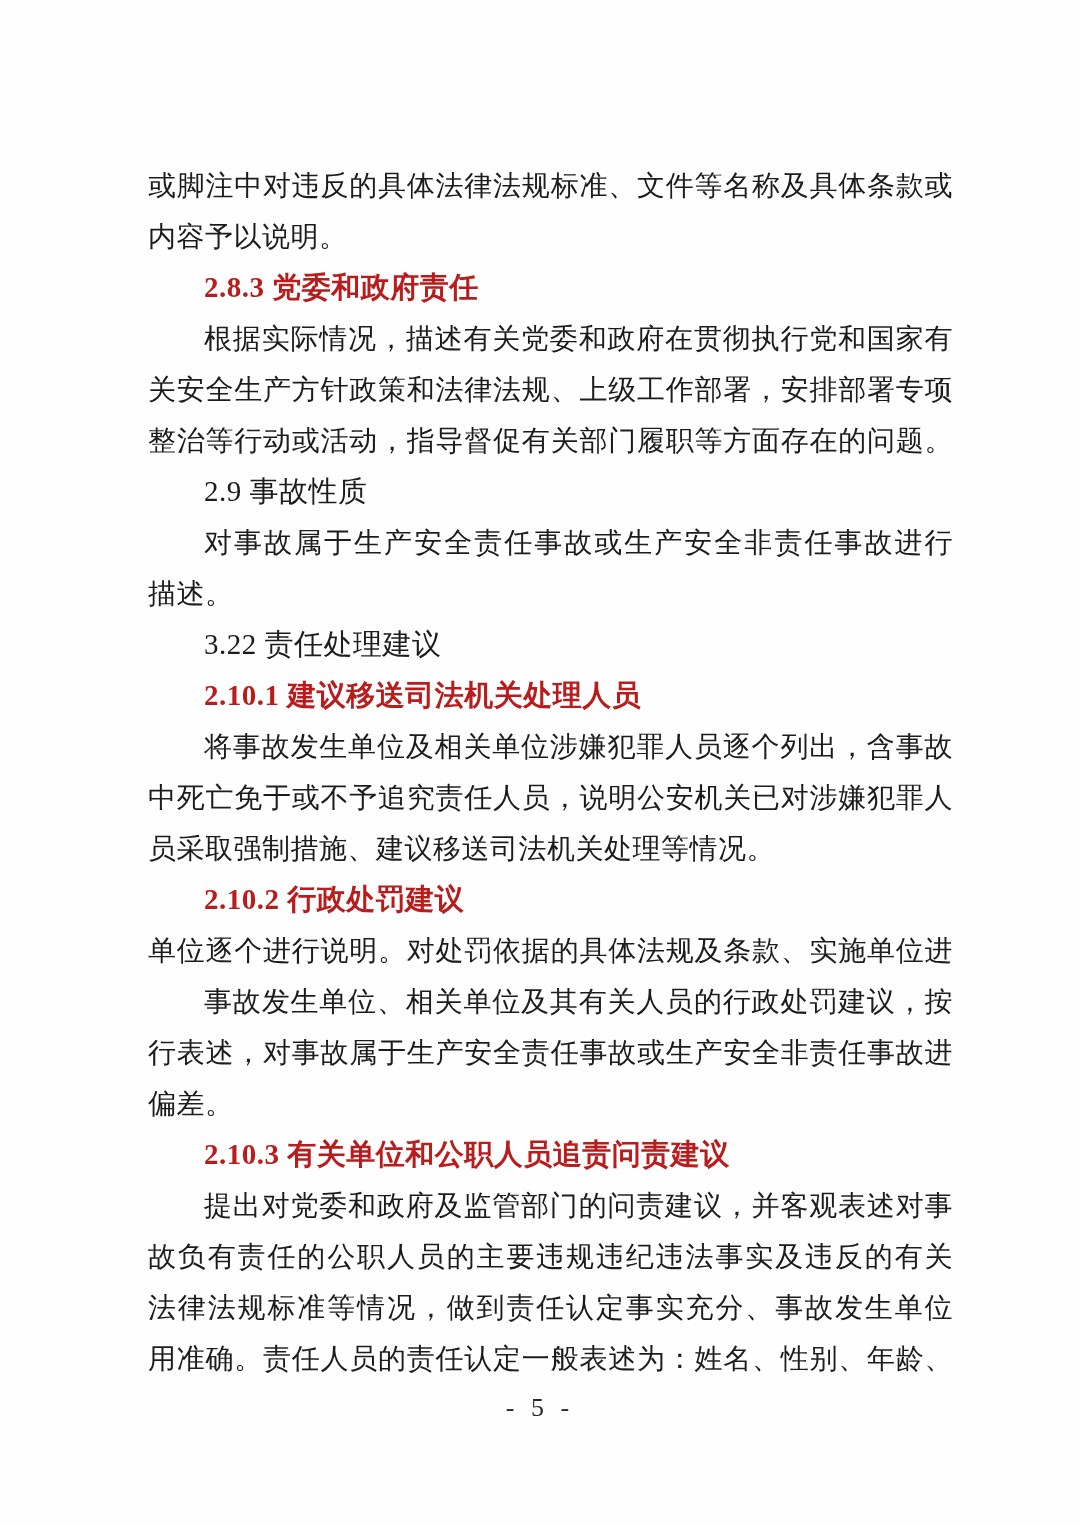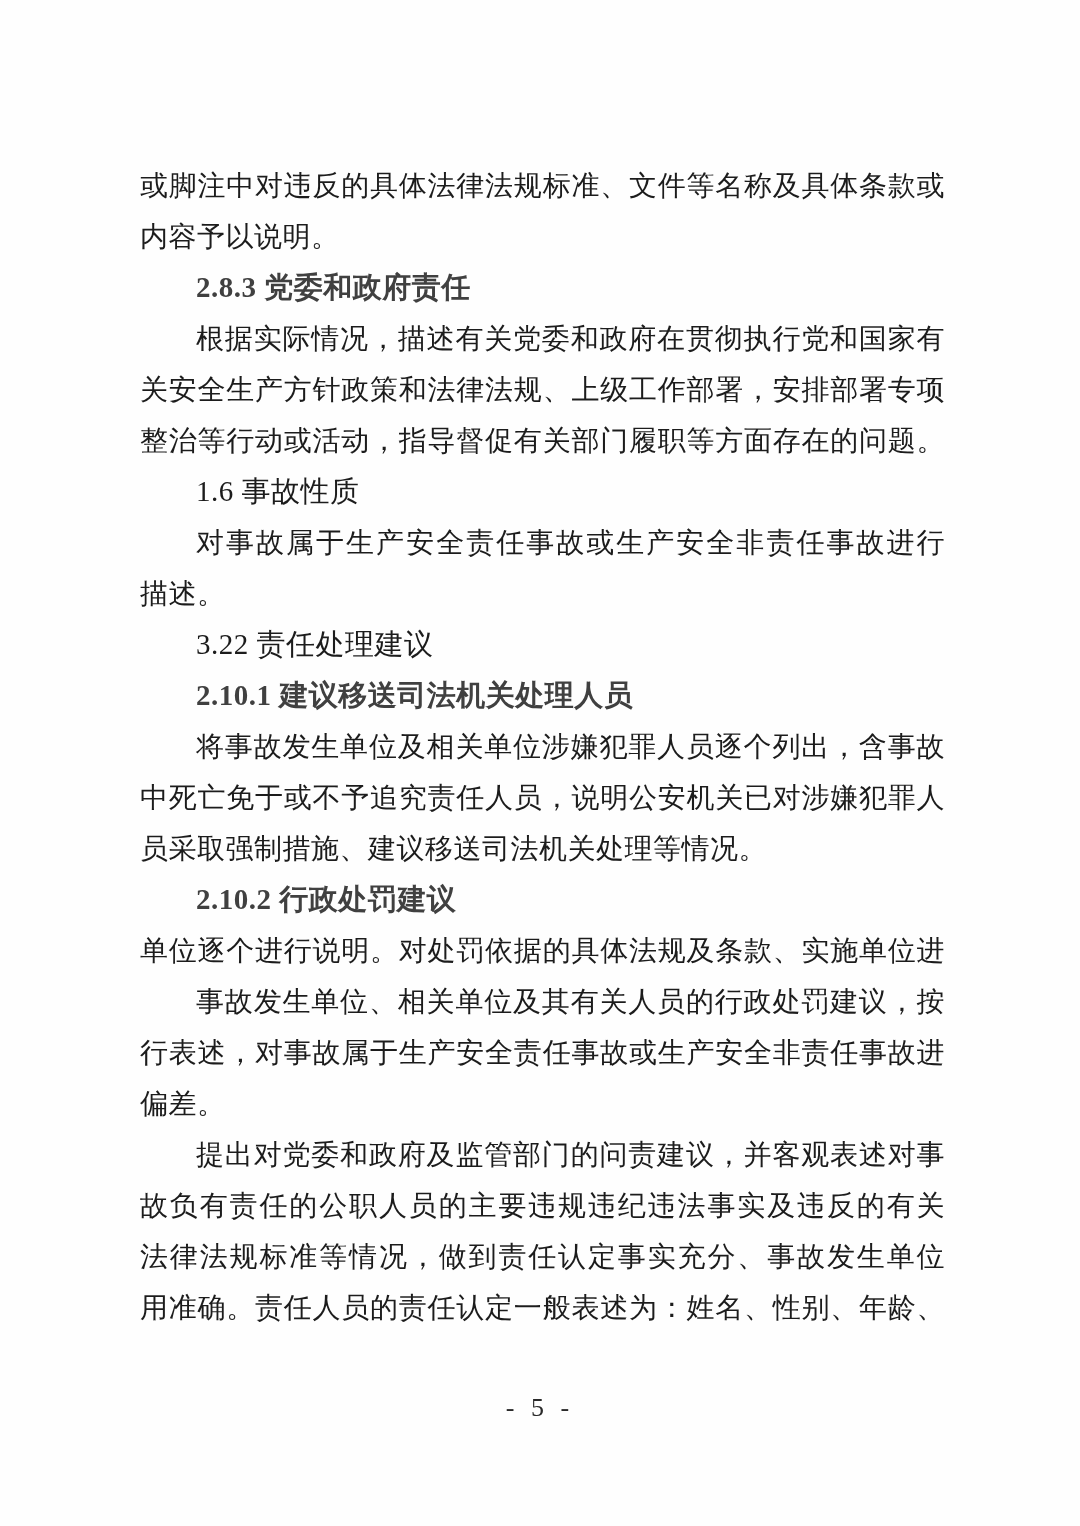--- a/index.html
+++ b/index.html
@@ -11,21 +11,21 @@
     position: relative;
     width: 1080px;
     height: 1526px;
     background: #fefefe;
     font-family: "Liberation Serif", "DejaVu Serif", serif;
     color: #1c1c1c;
     overflow: hidden;
   }
   .content {
     position: absolute;
-    left: 140px;
+    left: 148px;
     top: 160px;
     width: 805px;
   }
   .line {
     height: 51px;
     line-height: 51px;
     font-size: 28px;
     letter-spacing: 0.5px;
     white-space: normal;
     overflow: hidden;
@@ -36,21 +36,21 @@
   }
   .indent {
     padding-left: 56px;
   }
   .heading {
     padding-left: 56px;
     font-size: 29px;
   }
   .bold {
     font-weight: bold;
-    color: #404040;
+    color: #b91c1c;
   }
   .footer {
     position: absolute;
     left: 0;
     top: 1388px;
     width: 1080px;
     height: 40px;
     line-height: 40px;
     text-align: center;
     font-size: 26px;
@@ -62,32 +62,33 @@
 <body>
 
 <div class="page">
   <div class="content">
     <div class="line just">或脚注中对违反的具体法律法规标准、文件等名称及具体条款或</div>
     <div class="line">内容予以说明。</div>
     <div class="line heading bold">2.8.3 党委和政府责任</div>
     <div class="line just indent">根据实际情况，描述有关党委和政府在贯彻执行党和国家有</div>
     <div class="line just">关安全生产方针政策和法律法规、上级工作部署，安排部署专项</div>
     <div class="line just">整治等行动或活动，指导督促有关部门履职等方面存在的问题。</div>
-    <div class="line heading">1.6 事故性质</div>
+    <div class="line heading">2.9 事故性质</div>
     <div class="line just indent">对事故属于生产安全责任事故或生产安全非责任事故进行</div>
     <div class="line">描述。</div>
     <div class="line heading">3.22 责任处理建议</div>
     <div class="line heading bold">2.10.1 建议移送司法机关处理人员</div>
     <div class="line just indent">将事故发生单位及相关单位涉嫌犯罪人员逐个列出，含事故</div>
     <div class="line just">中死亡免于或不予追究责任人员，说明公安机关已对涉嫌犯罪人</div>
     <div class="line">员采取强制措施、建议移送司法机关处理等情况。</div>
     <div class="line heading bold">2.10.2 行政处罚建议</div>
     <div class="line just">单位逐个进行说明。对处罚依据的具体法规及条款、实施单位进</div>
     <div class="line just indent">事故发生单位、相关单位及其有关人员的行政处罚建议，按</div>
     <div class="line just">行表述，对事故属于生产安全责任事故或生产安全非责任事故进行</div>
     <div class="line">偏差。</div>
+    <div class="line heading bold">2.10.3 有关单位和公职人员追责问责建议</div>
     <div class="line just indent">提出对党委和政府及监管部门的问责建议，并客观表述对事</div>
     <div class="line just">故负有责任的公职人员的主要违规违纪违法事实及违反的有关</div>
     <div class="line just">法律法规标准等情况，做到责任认定事实充分、事故发生单位</div>
     <div class="line just">用准确。责任人员的责任认定一般表述为：姓名、性别、年龄、</div>
   </div>
   <div class="footer">- 5 -</div>
 </div>
 
 </body></html>

